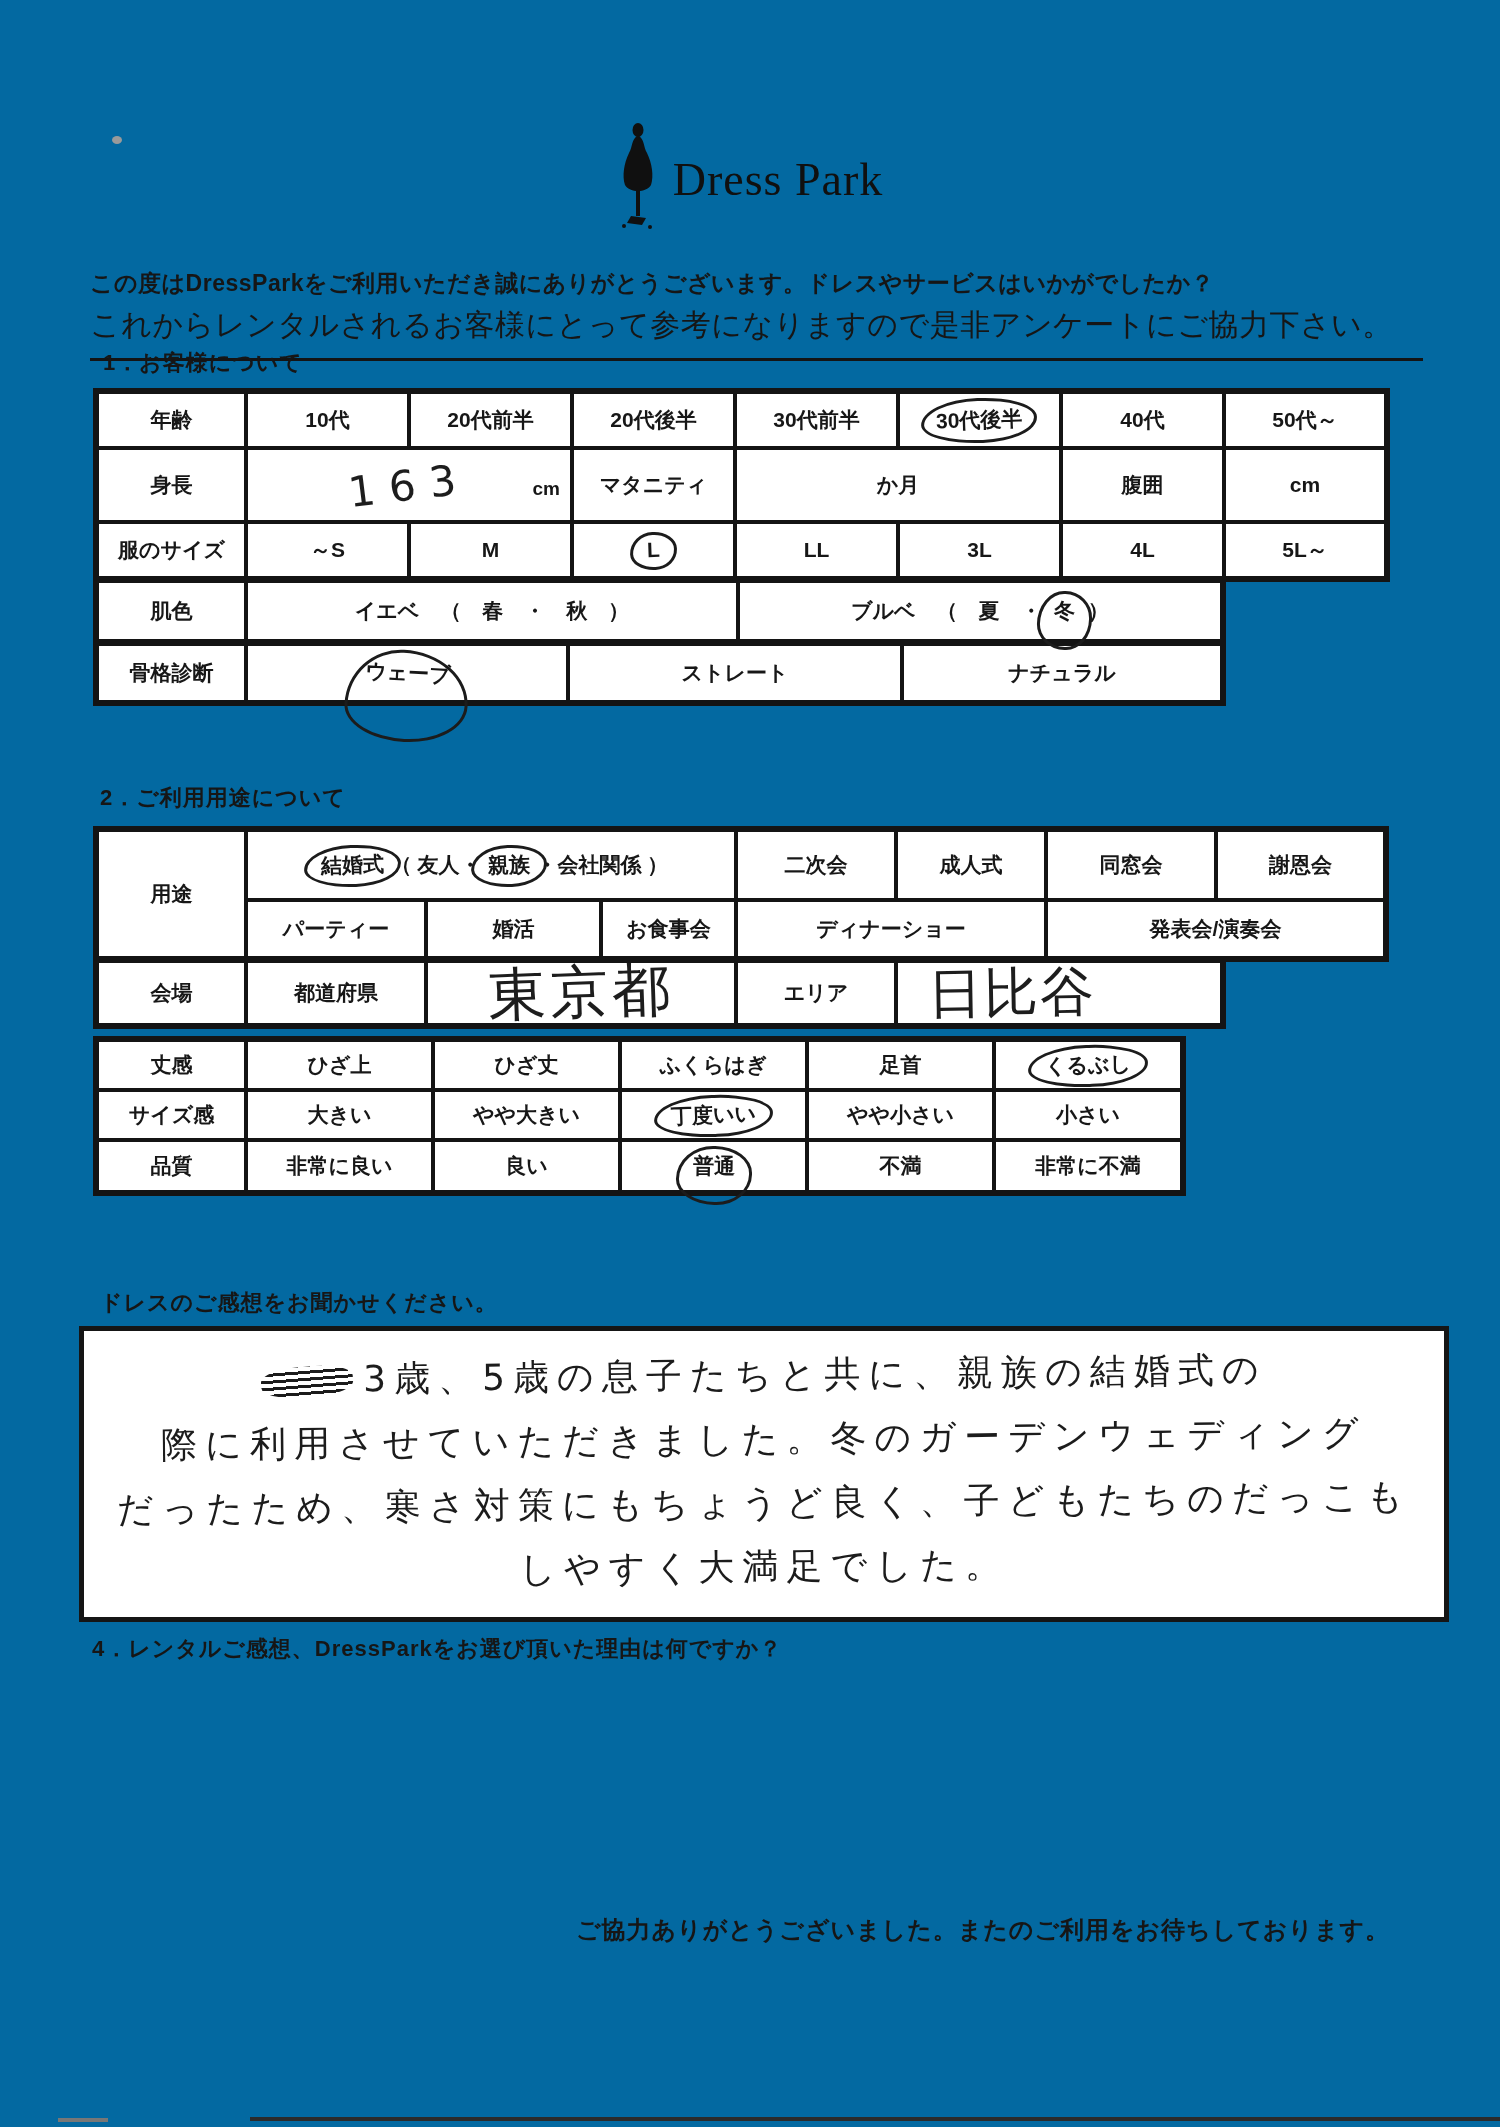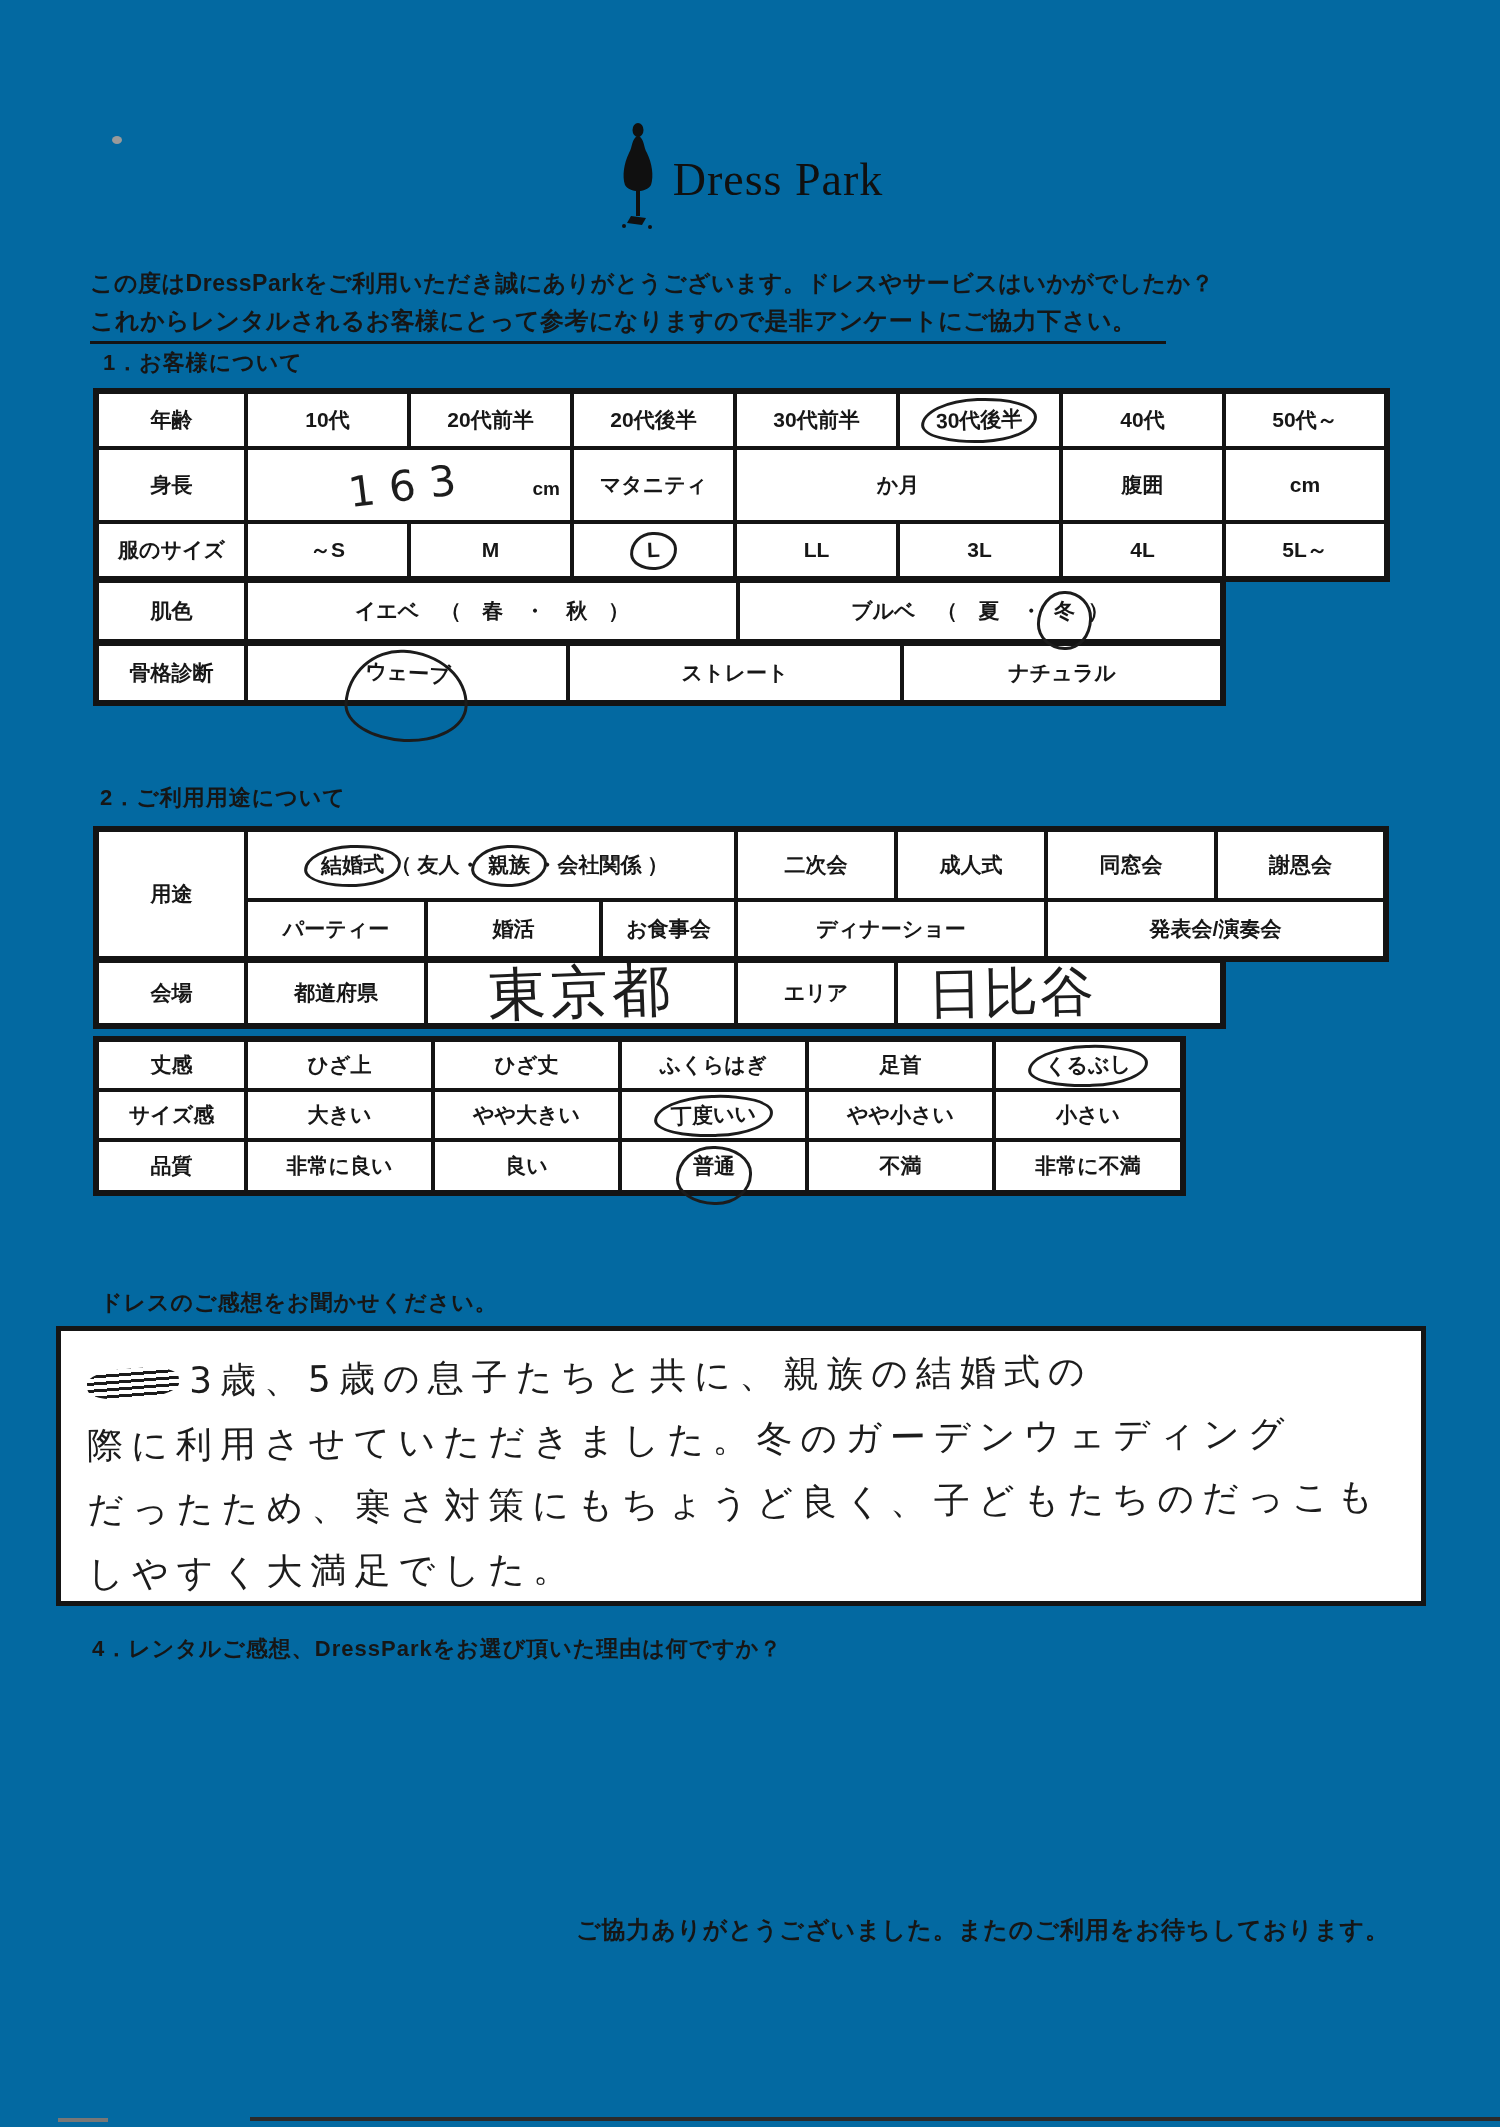--- a/index.html
+++ b/index.html
@@ -7,22 +7,22 @@
         font-family:"Liberation Sans",sans-serif;color:#161616;overflow:hidden;}
   .abs{position:absolute;}
 
   
   .logo{top:122px;left:0;width:1500px;text-align:center;}
   .logo-inner{display:inline-flex;align-items:center;gap:14px;}
   .logo-text{font-family:"Liberation Serif",serif;font-size:46px;letter-spacing:1px;color:#101010;}
 
   
   .intro1{top:268px;left:90px;width:1330px;font-size:23px;font-weight:600;letter-spacing:.5px;}
-  .intro2{top:305px;left:90px;font-size:24px;font-weight:bold;letter-spacing:.5px;
-          border-bottom:3px solid #141414;padding-bottom:4px;padding-right:30px;}
+  .intro2{top:305px;left:90px;font-size:30px;font-weight:normal;letter-spacing:.5px;
+          border-bottom:3px solid #141414;padding-bottom:12px;padding-right:30px;}
   .sechead{font-size:22px;font-weight:bold;letter-spacing:1px;}
 
   
   .tgroup table{border-collapse:collapse;table-layout:fixed;background:#fff;}
   .tgroup table{border:6px solid #141414;}
   .tgroup table + table{margin-top:-5px;}
   .tgroup td{border:4px solid #141414;text-align:center;vertical-align:middle;
              font-size:21px;font-weight:bold;color:#171717;padding:0 4px;overflow:visible;}
   .unit{font-size:19px;}
 
@@ -263,21 +263,21 @@
         <td><span class="circle sm drop"><span>普通</span></span></td>
         <td>不満</td>
         <td>非常に不満</td>
       </tr>
     </tbody>
       </table>
   </div>
 
   <div class="abs sechead" style="top:1288px;left:100px;">ドレスのご感想をお聞かせください。</div>
 
-  <div class="abs fbox" style="top:1326px;left:56px;width:1308px;height:258px;padding:12px 26px 0;">
+  <div class="abs fbox" style="top:1326px;left:79px;width:1308px;height:258px;padding:12px 26px 16px;text-align:center;">
     <div class="hand-line"><span class="strike-scribble"></span><span>3歳、5歳の息子たちと共に、親族の結婚式の</span></div>
     <div class="hand-line">際に利用させていただきました。冬のガーデンウェディング</div>
     <div class="hand-line">だったため、寒さ対策にもちょうど良く、子どもたちのだっこも</div>
     <div class="hand-line">しやすく大満足でした。</div>
   </div>
 
   <div class="abs sechead" style="top:1634px;left:92px;">4．レンタルご感想、DressParkをお選び頂いた理由は何ですか？</div>
 
 
   <div class="abs footer" style="top:1914px;left:390px;width:1000px;">ご協力ありがとうございました。またのご利用をお待ちしております。</div>

